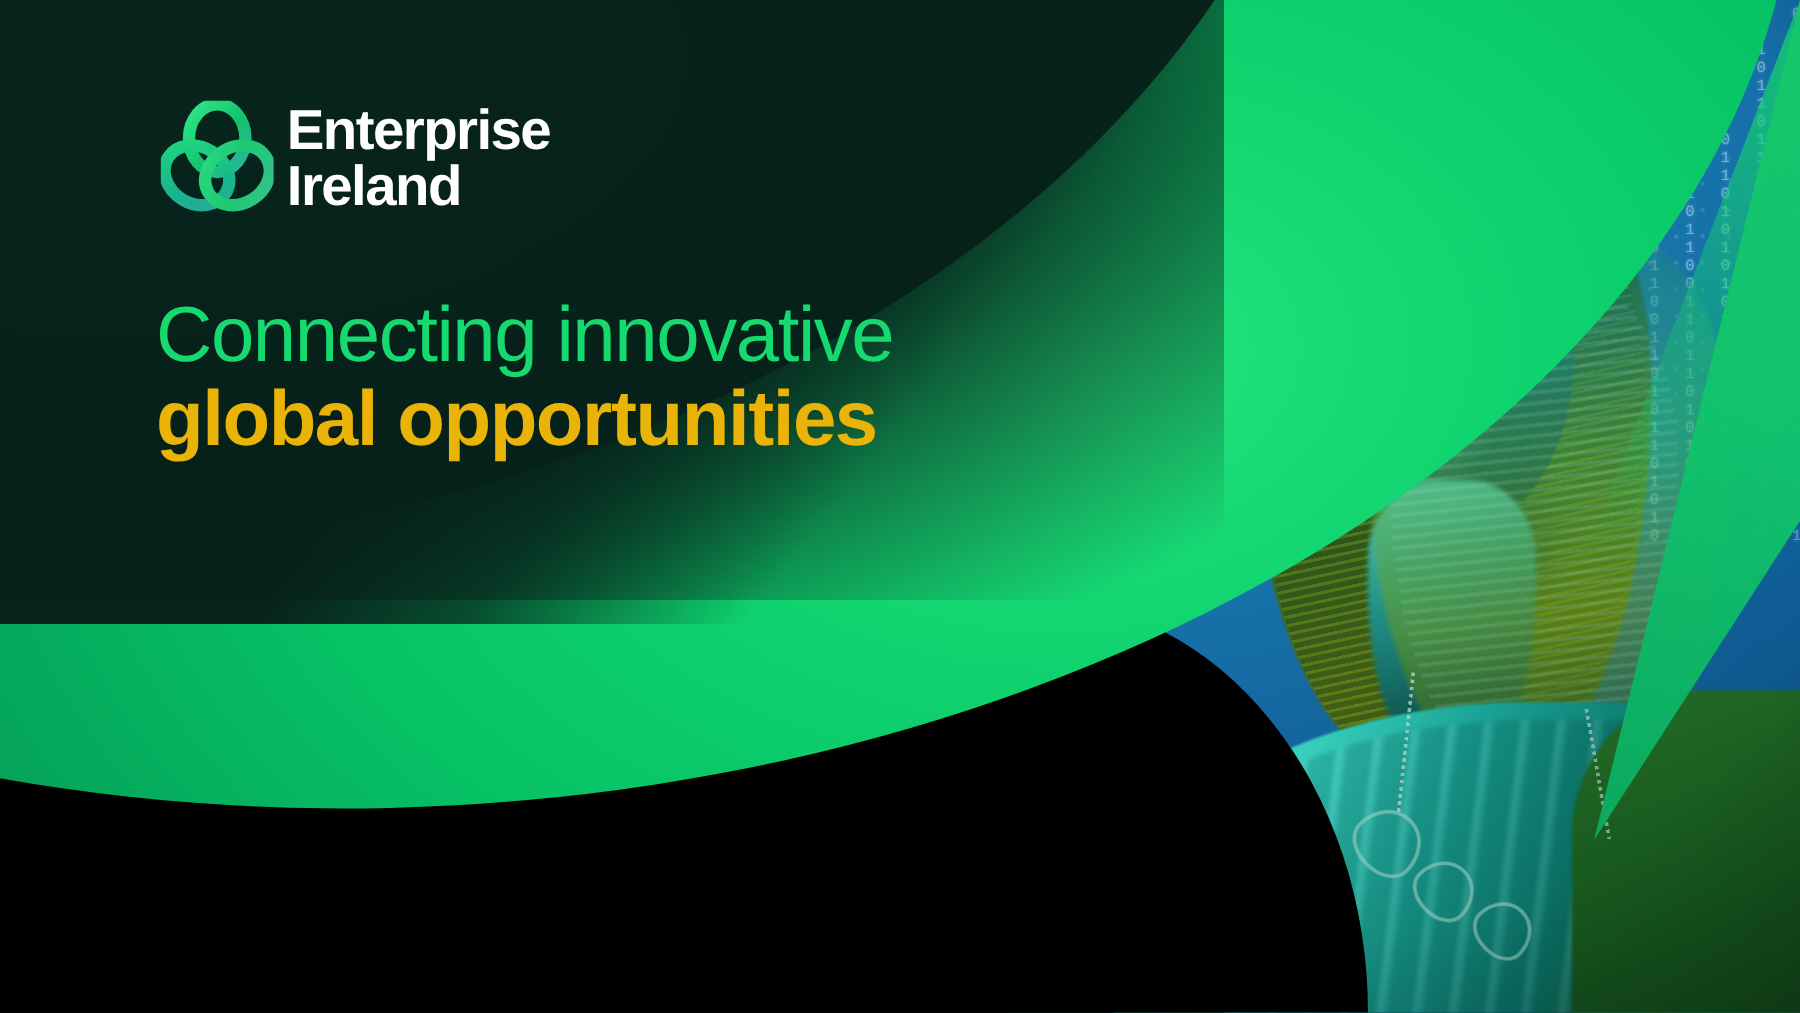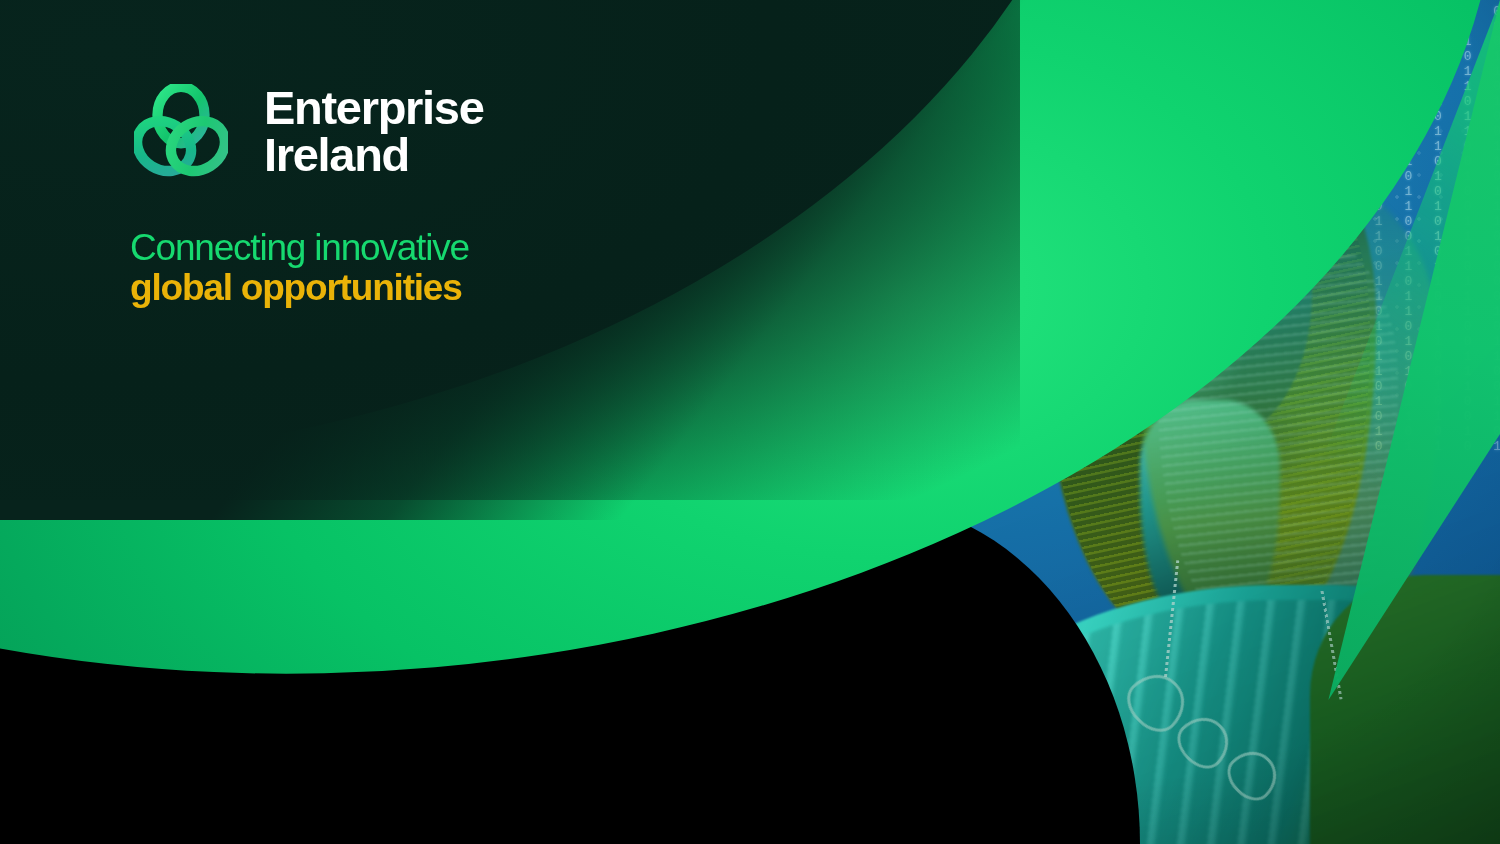--- a/index.html
+++ b/index.html
@@ -262,36 +262,36 @@
     position:absolute; left:0; top:0; width:1020px; height:500px;
     background:radial-gradient(120% 120% at 10% 10%, #07241d 0%, #06211a 55%, rgba(6,33,26,0) 100%);
     pointer-events:none;
   }
 
   
   .content{ position:absolute; left:0; top:0; width:900px; height:844px; }
 
   .brand{
     position:absolute; left:134px; top:84px;
-    display:flex; align-items:center; gap:36px;
+    display:flex; align-items:center; gap:11px;
   }
   .logo-mark{ width:94px; height:96px; display:block; }
 
   .wordmark{
     color:#ffffff;
     font-weight:700;
     font-size:47px;
     line-height:.99;
     letter-spacing:-1.3px;
   }
   .wordmark div{ display:block; }
 
   .headline{
-    position:absolute; left:130px; top:228px;
-    font-size:37px;
+    position:absolute; left:130px; top:244px;
+    font-size:65px;
     line-height:1.07;
     letter-spacing:-1.2px;
   }
   .hl-green{ color:#16d96f; font-weight:400; }
   .hl-white{ color:#eab308; font-weight:700; }
 </style>
 </head>
 <body>
 
 <div id="stage">

